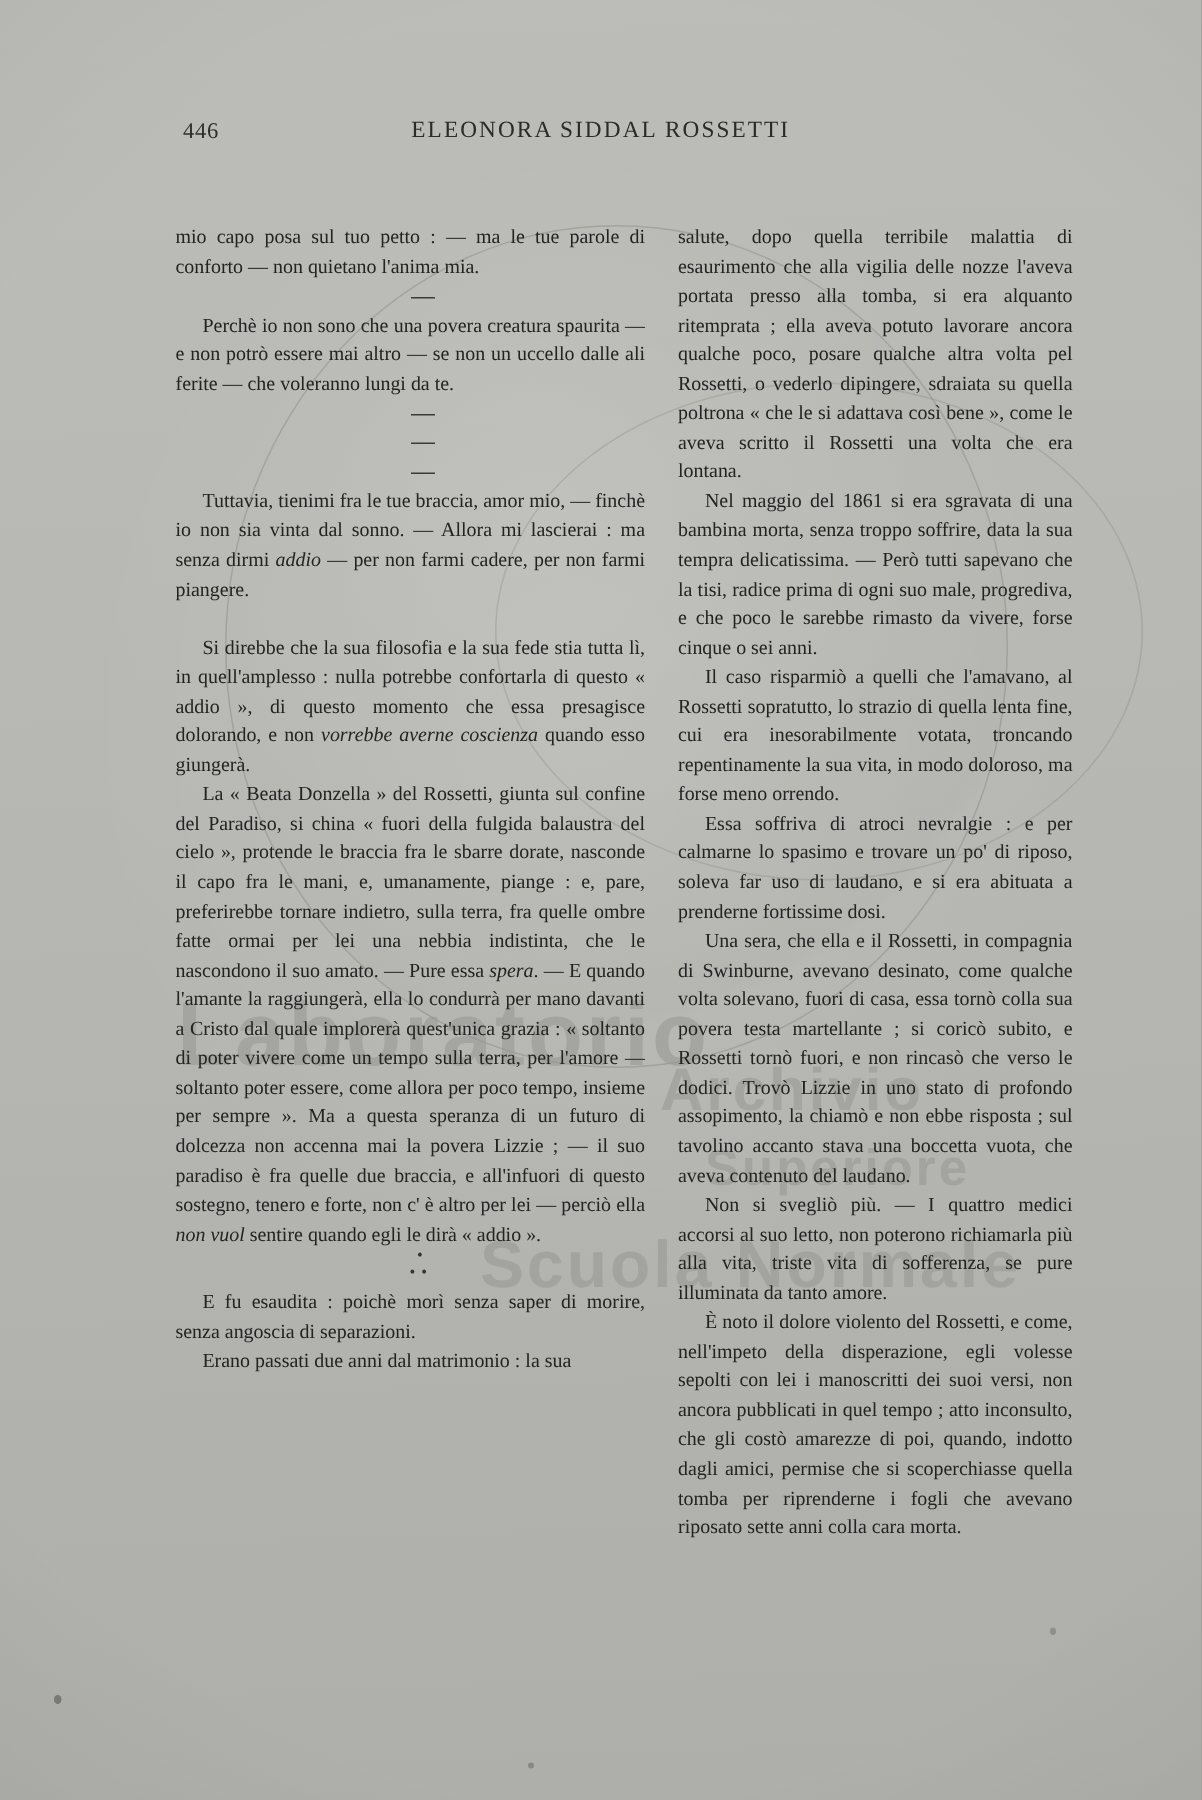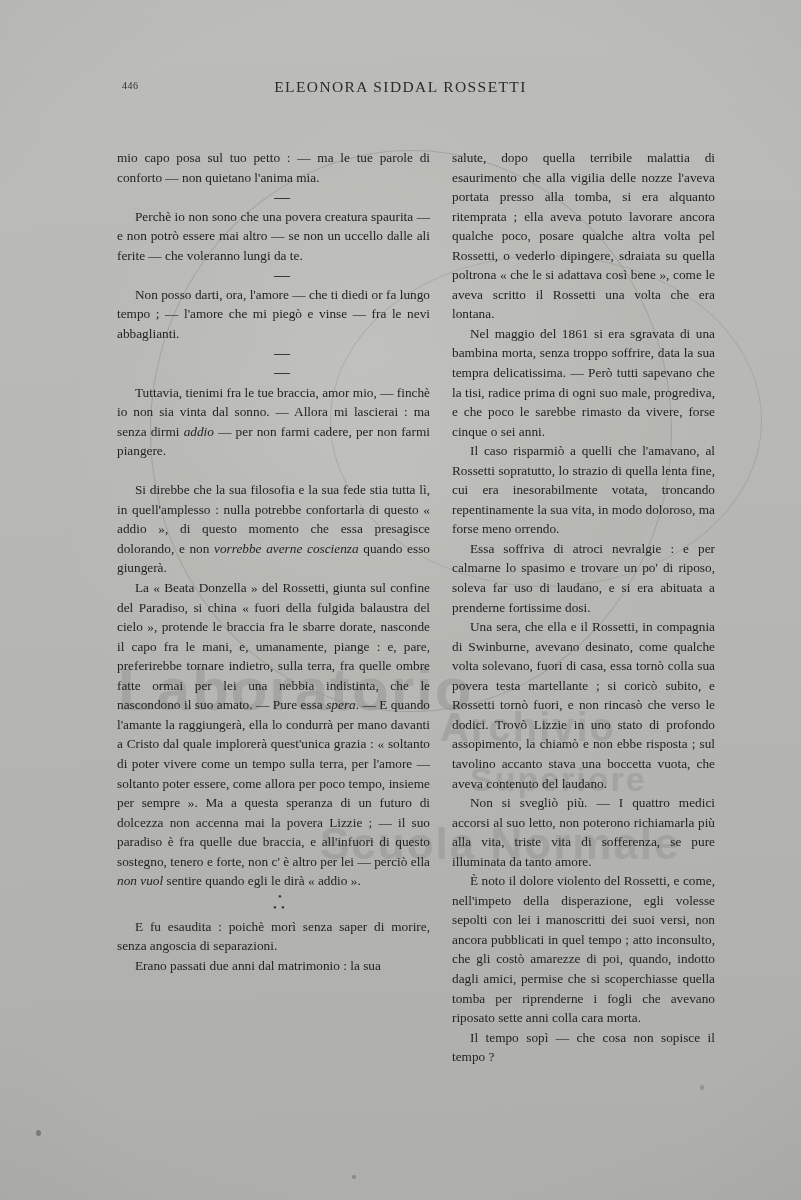--- a/index.html
+++ b/index.html
@@ -92,21 +92,21 @@
     position: absolute;
     left: 0;
     right: 0;
     top: 78px;
     height: 22px;
   }
   .folio {
     position: absolute;
     left: 122px;
     top: 2px;
-    font-size: 10px;
+    font-size: 15px;
     color: #2e2e2e;
     letter-spacing: 0.5px;
   }
   .running-head {
     position: absolute;
     left: 0;
     right: 0;
     top: 0;
     text-align: center;
     font-size: 15.5px;
@@ -206,21 +206,20 @@
       <div class="col col-left">
 
         <p class="noindent">mio capo posa sul tuo petto : — ma le tue parole di conforto — non quietano l'anima mia.</p>
 
         <p class="divider"><span></span></p>
 
         <p>Perchè io non sono che una povera creatura spaurita — e non potrò essere mai altro — se non un uccello dalle ali ferite — che voleranno lungi da te.</p>
 
         <p class="divider"><span></span></p>
 
-        <p>Non posso darti, ora, l'amore — che ti diedi or fa lungo tempo ; — l'amore che mi piegò e vinse — fra le nevi abbaglianti.</p>
 
         <p class="divider"><span></span></p>
 
 
         <p class="divider"><span></span></p>
 
         <p><span>Tuttavia, tienimi fra le tue braccia, amor mio, — finchè io non sia vinta dal sonno. — Allora mi lascierai : ma senza dirmi </span><i>addio</i><span> — per non farmi cadere, per non farmi piangere.</span></p>
 
         <div class="blank"></div>
 
@@ -241,20 +240,19 @@
 
       <div class="col col-right">
 
         <p class="noindent">salute, dopo quella terribile malattia di esaurimento che alla vigilia delle nozze l'aveva portata presso alla tomba, si era alquanto ritemprata ; ella aveva potuto lavorare ancora qualche poco, posare qualche altra volta pel Rossetti, o vederlo dipingere, sdraiata su quella poltrona « che le si adattava così bene », come le aveva scritto il Rossetti una volta che era lontana.</p>
         <p>Nel maggio del 1861 si era sgravata di una bambina morta, senza troppo soffrire, data la sua tempra delicatissima. — Però tutti sapevano che la tisi, radice prima di ogni suo male, progrediva, e che poco le sarebbe rimasto da vivere, forse cinque o sei anni.</p>
         <p>Il caso risparmiò a quelli che l'amavano, al Rossetti sopratutto, lo strazio di quella lenta fine, cui era inesorabilmente votata, troncando repentinamente la sua vita, in modo doloroso, ma forse meno orrendo.</p>
         <p>Essa soffriva di atroci nevralgie : e per calmarne lo spasimo e trovare un po' di riposo, soleva far uso di laudano, e si era abituata a prenderne fortissime dosi.</p>
         <p>Una sera, che ella e il Rossetti, in compagnia di Swinburne, avevano desinato, come qualche volta solevano, fuori di casa, essa tornò colla sua povera testa martellante ; si coricò subito, e Rossetti tornò fuori, e non rincasò che verso le dodici. Trovò Lizzie in uno stato di profondo assopimento, la chiamò e non ebbe risposta ; sul tavolino accanto stava una boccetta vuota, che aveva contenuto del laudano.</p>
         <p>Non si svegliò più. — I quattro medici accorsi al suo letto, non poterono richiamarla più alla vita, triste vita di sofferenza, se pure illuminata da tanto amore.</p>
         <p>È noto il dolore violento del Rossetti, e come, nell'impeto della disperazione, egli volesse sepolti con lei i manoscritti dei suoi versi, non ancora pubblicati in quel tempo ; atto inconsulto, che gli costò amarezze di poi, quando, indotto dagli amici, permise che si scoperchiasse quella tomba per riprenderne i fogli che avevano riposato sette anni colla cara morta.</p>
-        <p>Il tempo sopì — che cosa non sopisce il tempo ?</p>
 
       </div>
 
     </div>
 
   </div>
 </div>
 
 </body></html>

